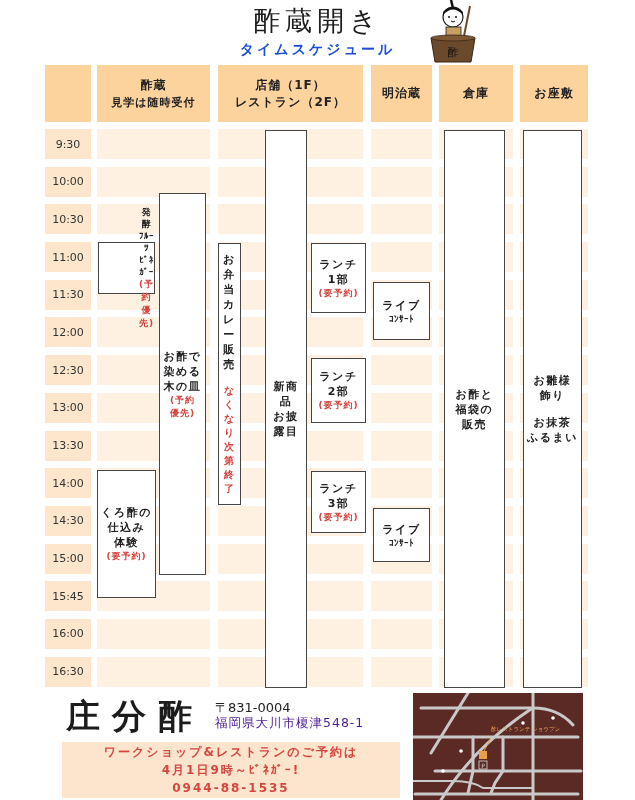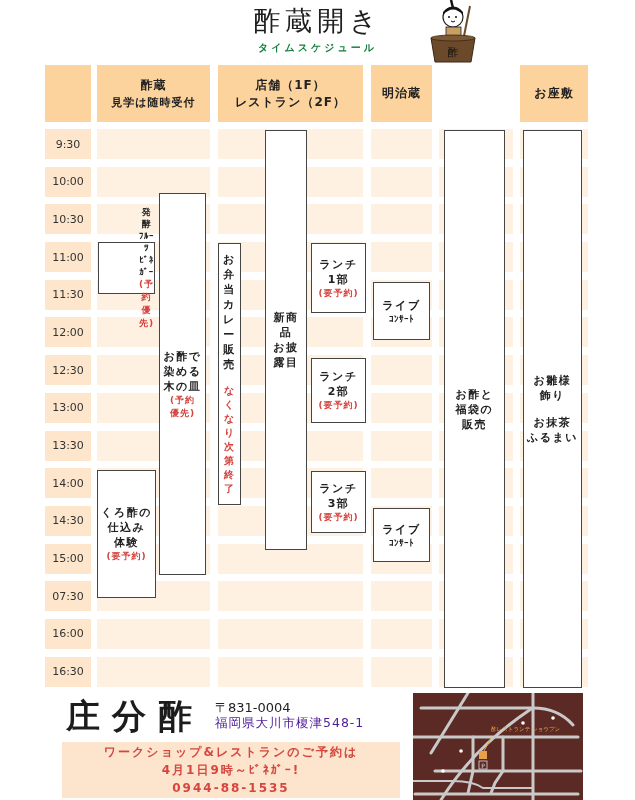--- a/index.html
+++ b/index.html
@@ -8,22 +8,22 @@
     background:#ffffff; color:#222;
     font-family:"DejaVu Sans", sans-serif;
   }
   .title-main {
     position:absolute; left:200px; width:235px; top:3px; text-align:center;
     font-family:"DejaVu Serif", serif; font-weight:normal; font-size:27px;
     letter-spacing:5px; color:#1e1e1e;
   }
   .title-sub {
     position:absolute; left:200px; width:235px; top:41px; text-align:center;
-    font-family:"DejaVu Sans", sans-serif; font-weight:bold; font-size:10px;
-    letter-spacing:3px; color:#15803d;
+    font-family:"DejaVu Sans", sans-serif; font-weight:bold; font-size:14px;
+    letter-spacing:3px; color:#1d4ed8;
   }
   .mascot { position:absolute; left:422px; top:0; width:62px; height:64px; }
 
   .grid-head {
     position:absolute; left:45px; top:65px;
     display:grid;
     grid-template-columns:46px 6px 113px 8px 145px 8px 61px 7px 74px 7px 68px;
     grid-template-rows:57px;
   }
   .hcell {
@@ -101,20 +101,23 @@
     <span>酢蔵</span>
     <span class="sub">見学は随時受付</span>
   </div>
   <div class="hcell c3">
     <span>店舗（1F）</span>
     <span>レストラン（2F）</span>
   </div>
   <div class="hcell c4">
     <span>明治蔵</span>
   </div>
+  <div class="hcell c5">
+    <span>倉庫</span>
+  </div>
   <div class="hcell c6">
     <span>お座敷</span>
   </div>
 </div>
 
 <div class="grid-body">
   <div class="row">
     <div class="tcell">9:30</div>
     <div class="slot c2"></div><div class="slot c3"></div><div class="slot c4"></div><div class="slot c5"></div><div class="slot c6"></div>
   </div>
@@ -156,21 +159,21 @@
   </div>
   <div class="row">
     <div class="tcell">14:30</div>
     <div class="slot c2"></div><div class="slot c3"></div><div class="slot c4"></div><div class="slot c5"></div><div class="slot c6"></div>
   </div>
   <div class="row">
     <div class="tcell">15:00</div>
     <div class="slot c2"></div><div class="slot c3"></div><div class="slot c4"></div><div class="slot c5"></div><div class="slot c6"></div>
   </div>
   <div class="row">
-    <div class="tcell">07:30</div>
+    <div class="tcell">15:45</div>
     <div class="slot c2"></div><div class="slot c3"></div><div class="slot c4"></div><div class="slot c5"></div><div class="slot c6"></div>
   </div>
   <div class="row">
     <div class="tcell">16:00</div>
     <div class="slot c2"></div><div class="slot c3"></div><div class="slot c4"></div><div class="slot c5"></div><div class="slot c6"></div>
   </div>
   <div class="row">
     <div class="tcell">16:30</div>
     <div class="slot c2"></div><div class="slot c3"></div><div class="slot c4"></div><div class="slot c5"></div><div class="slot c6"></div>
   </div>
@@ -201,21 +204,21 @@
 <div class="ev" style="left:218px; top:243px; width:23px; height:262px;">
   <span>お弁当</span>
   <span>カレー</span>
   <span>販売</span>
   <span class="gap"></span>
   <span class="note" style="font-size:10px;line-height:14px;">なくな</span>
   <span class="note" style="font-size:10px;line-height:14px;">り次第</span>
   <span class="note" style="font-size:10px;line-height:14px;">終了</span>
 </div>
 
-<div class="ev" style="left:265px; top:130px; width:42px; height:420px;">
+<div class="ev" style="left:265px; top:130px; width:42px; height:558px;">
   <span>新商</span>
   <span>品</span>
   <span>お披</span>
   <span>露目</span>
 </div>
 
 <div class="ev" style="left:311px; top:243px; width:55px; height:70px;">
   <span>ランチ</span>
   <span>1部</span>
   <span class="note">(要予約)</span>

